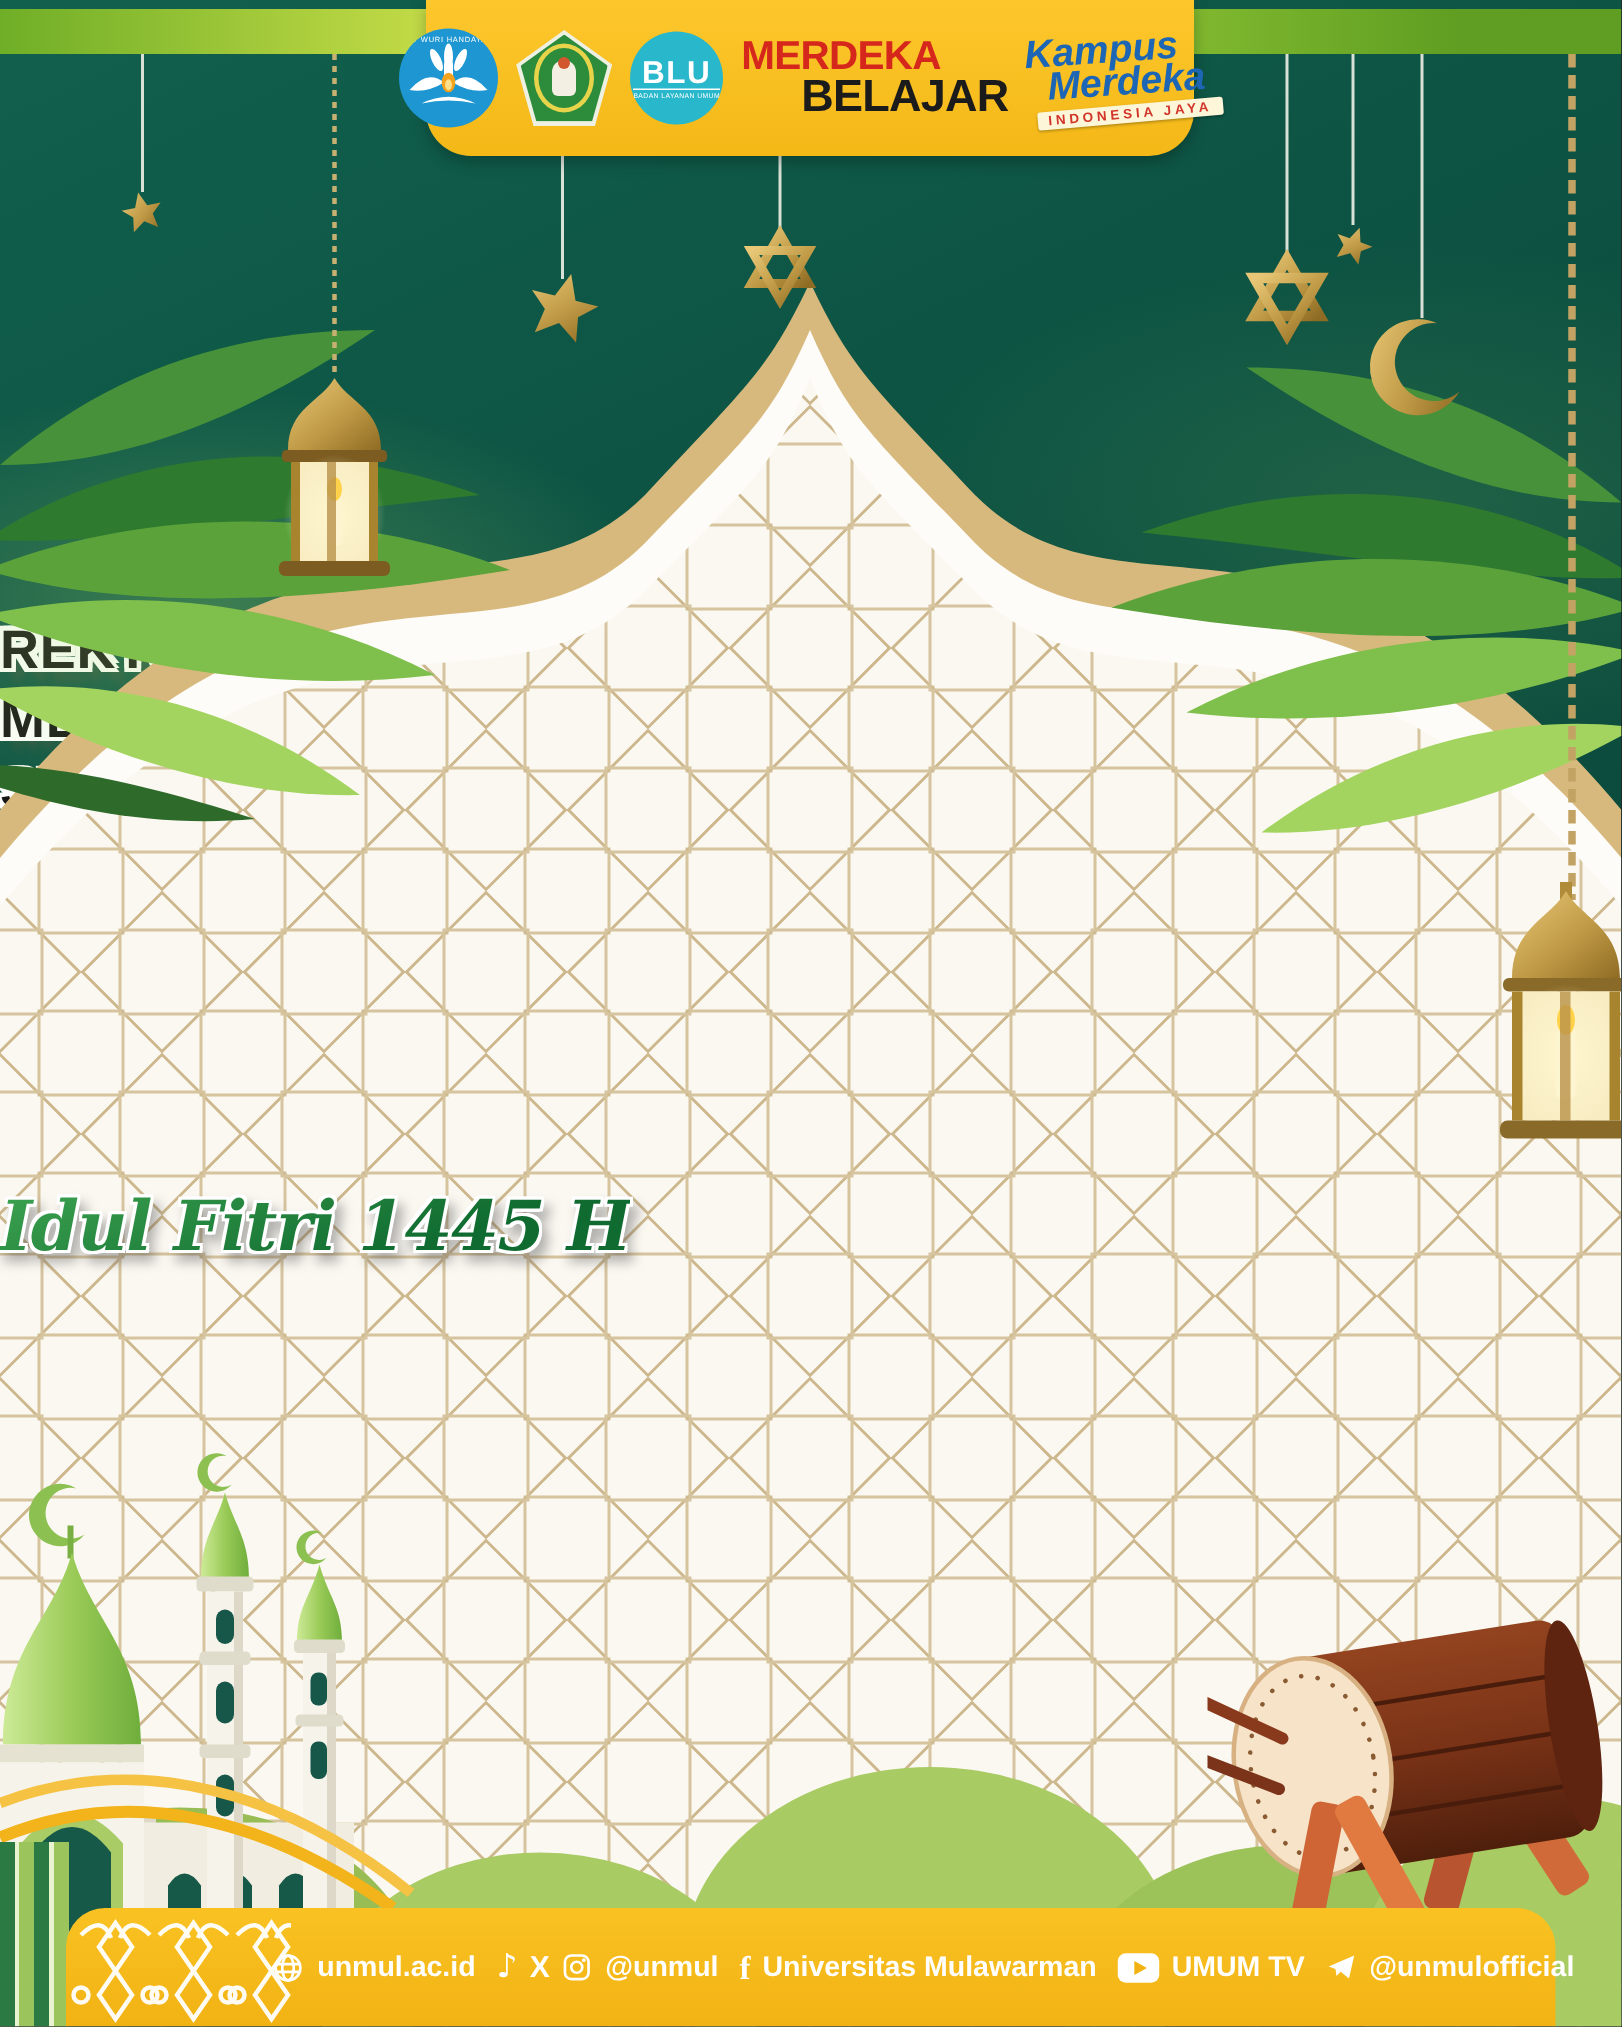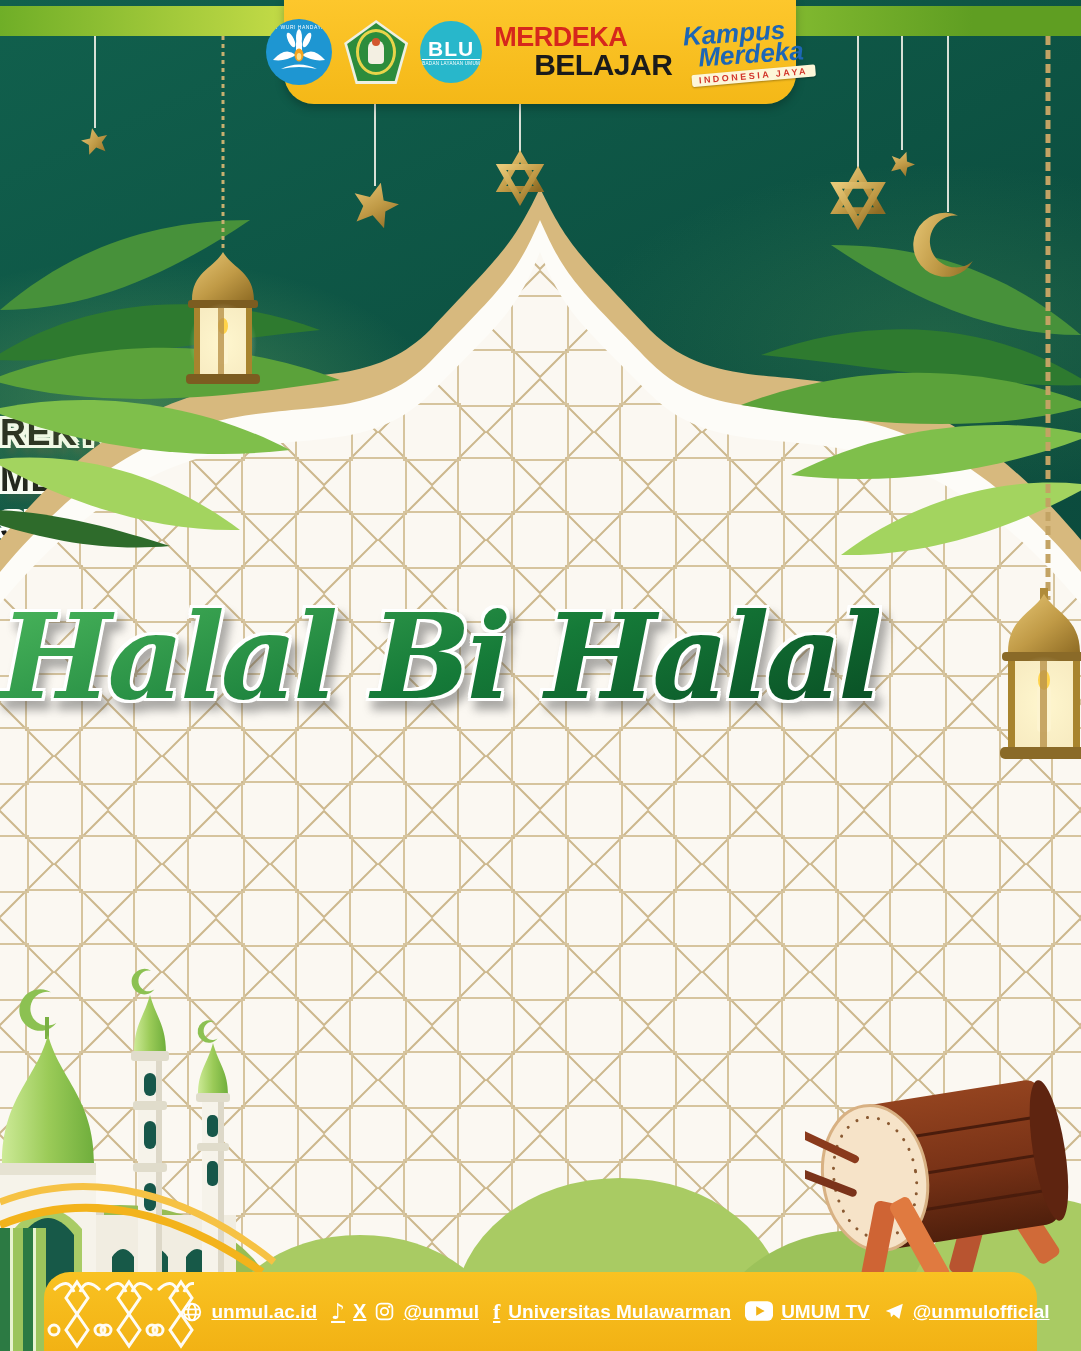--- a/index.html
+++ b/index.html
@@ -87,21 +87,21 @@
   .swoosh{position:absolute; left:0; top:1130px; z-index:6; pointer-events:none;}
   .corner-left{position:absolute; left:0; top:1228px; width:46px; height:123px; z-index:6;
     background:repeating-linear-gradient(90deg,#2c7a43 0 10px,#e8f3d0 10px 13px,#9cc45c 13px 23px);}
   .corner-right{position:absolute; right:0; top:1272px; width:46px; height:79px; z-index:6; background:#a9cb63;}
   
   .footer-bar{position:absolute; left:44px; top:1272px; width:993px; height:79px; z-index:7;
     background:linear-gradient(180deg,#f9c222,#f2b214); border-radius:26px 26px 0 0;
     display:flex; align-items:center; justify-content:center; gap:14px;
     padding-left:150px; box-sizing:border-box; white-space:nowrap;}
   .f-ornament{position:absolute; left:0; top:0; bottom:0; width:150px; overflow:hidden; border-radius:26px 0 0 0;}
-  .f-item{display:flex; align-items:flex-start; gap:8px; color:#fff; font-size:19px; font-weight:bold;text-decoration:underline;}
+  .f-item{display:flex; align-items:center; gap:8px; color:#fff; font-size:19px; font-weight:bold;}
   .f-icon{display:flex; align-items:center; justify-content:center;}
   .f-glyph{font-family:"DejaVu Sans", sans-serif; font-size:22px; font-weight:bold; color:#fff; line-height:1;}
   .f-glyph.small{font-size:20px;}
 </style>
 </head>
 <body>
 
 <div class="poster">
 
   <div class="streaks"></div>
@@ -248,22 +248,22 @@
     </div>
   </div>
 
   <div class="invite">
     <div>REKTOR UNIVERSITAS MULAWARMAN</div>
     <div>MENGUNDANG DAN MENGAJAK</div>
     <div>SIVITAS AKADEMIKA</div>
     <div>UNTUK HADIR</div>
   </div>
 
-  <div class="title-line" style="z-index:5;">
-    <span class="title-text">Halal Bi Halal</span>
+  <div class="subtitle-line" style="z-index:5;">
+    <span class="subtitle-text">Idul Fitri 1445 H</span>
   </div>
 
   <div class="event-row">
     <div class="ev-day">
       <div class="d1">SELASA</div>
       <div class="d2">16</div>
       <div class="d3">APRIL 2024</div>
     </div>
     <div class="ev-sep"></div>
     <div class="ev-time">

